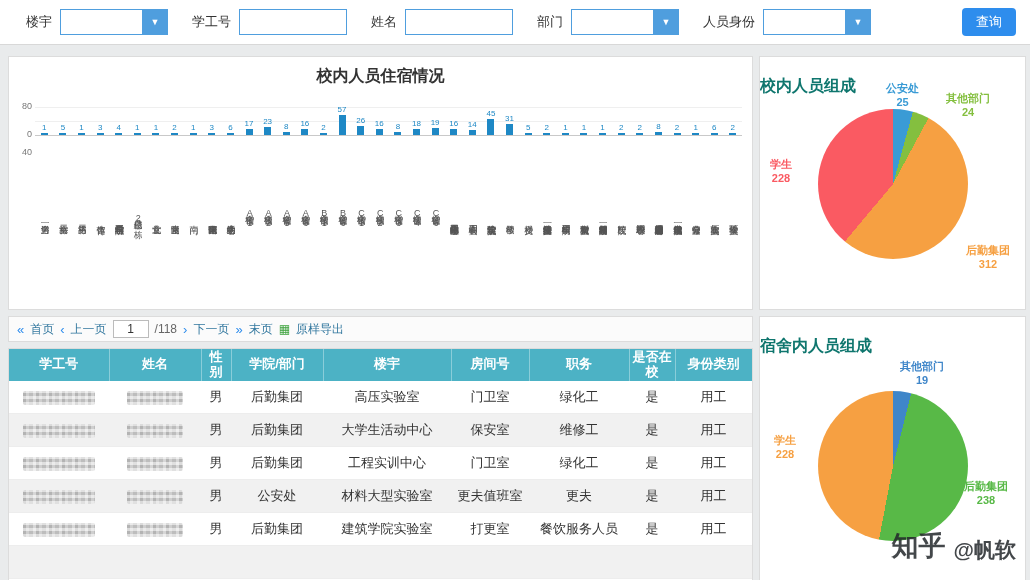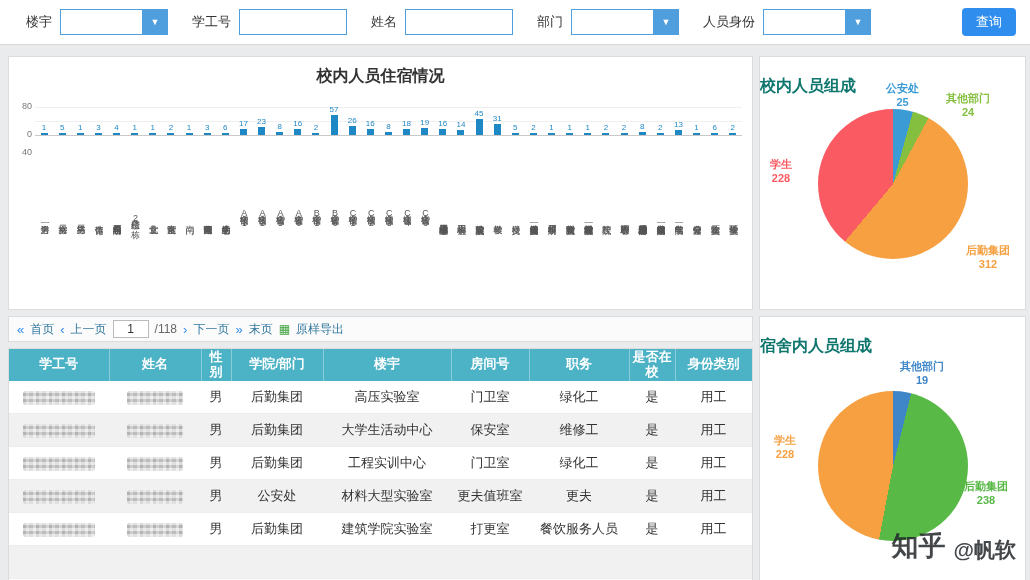--- a/index.html
+++ b/index.html
@@ -379,27 +379,20 @@
               <div class="bar" style="height: 2.8px; background: rgb(30, 136, 197);"></div>
             </div>
             <div class="bar-cat">桃苑建设服务中心物业服务中心库房</div>
           </div>
           <div class="bar-slot">
             <div class="bar-col">
               <div class="bar-val">2</div>
               <div class="bar" style="height: 2px; background: rgb(30, 136, 197);"></div>
             </div>
             <div class="bar-cat">电气学院一楼保洁休息室</div>
-          </div>
-          <div class="bar-slot">
-            <div class="bar-col">
-              <div class="bar-val">13</div>
-              <div class="bar" style="height: 4.55px; background: rgb(30, 136, 197);"></div>
-            </div>
-            <div class="bar-cat">电气学院一栋</div>
           </div>
           <div class="bar-slot">
             <div class="bar-col">
               <div class="bar-val">1</div>
               <div class="bar" style="height: 2px; background: rgb(30, 136, 197);"></div>
             </div>
             <div class="bar-cat">绿化办公室</div>
           </div>
           <div class="bar-slot">
             <div class="bar-col">

